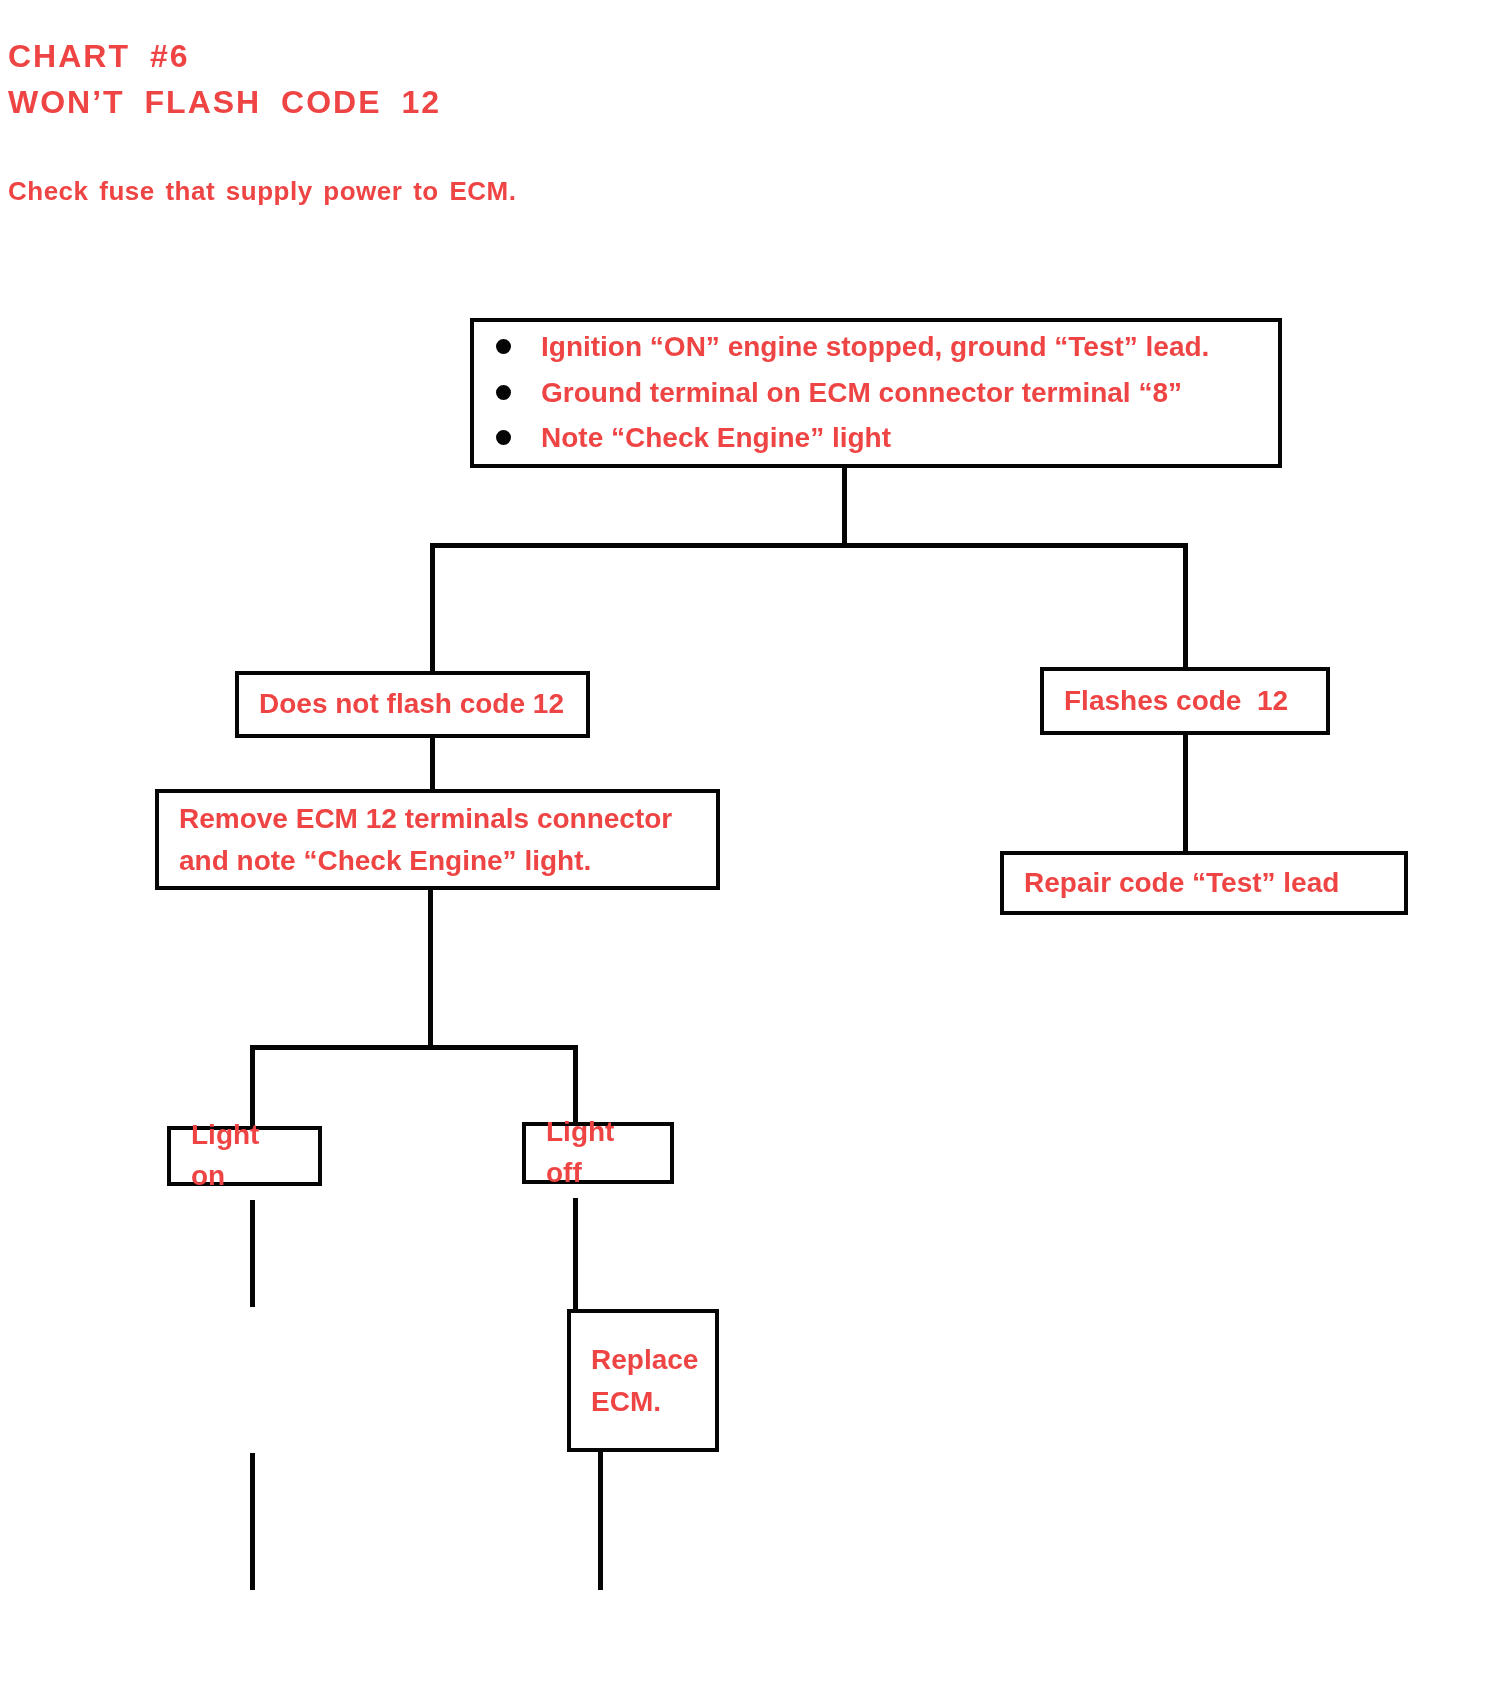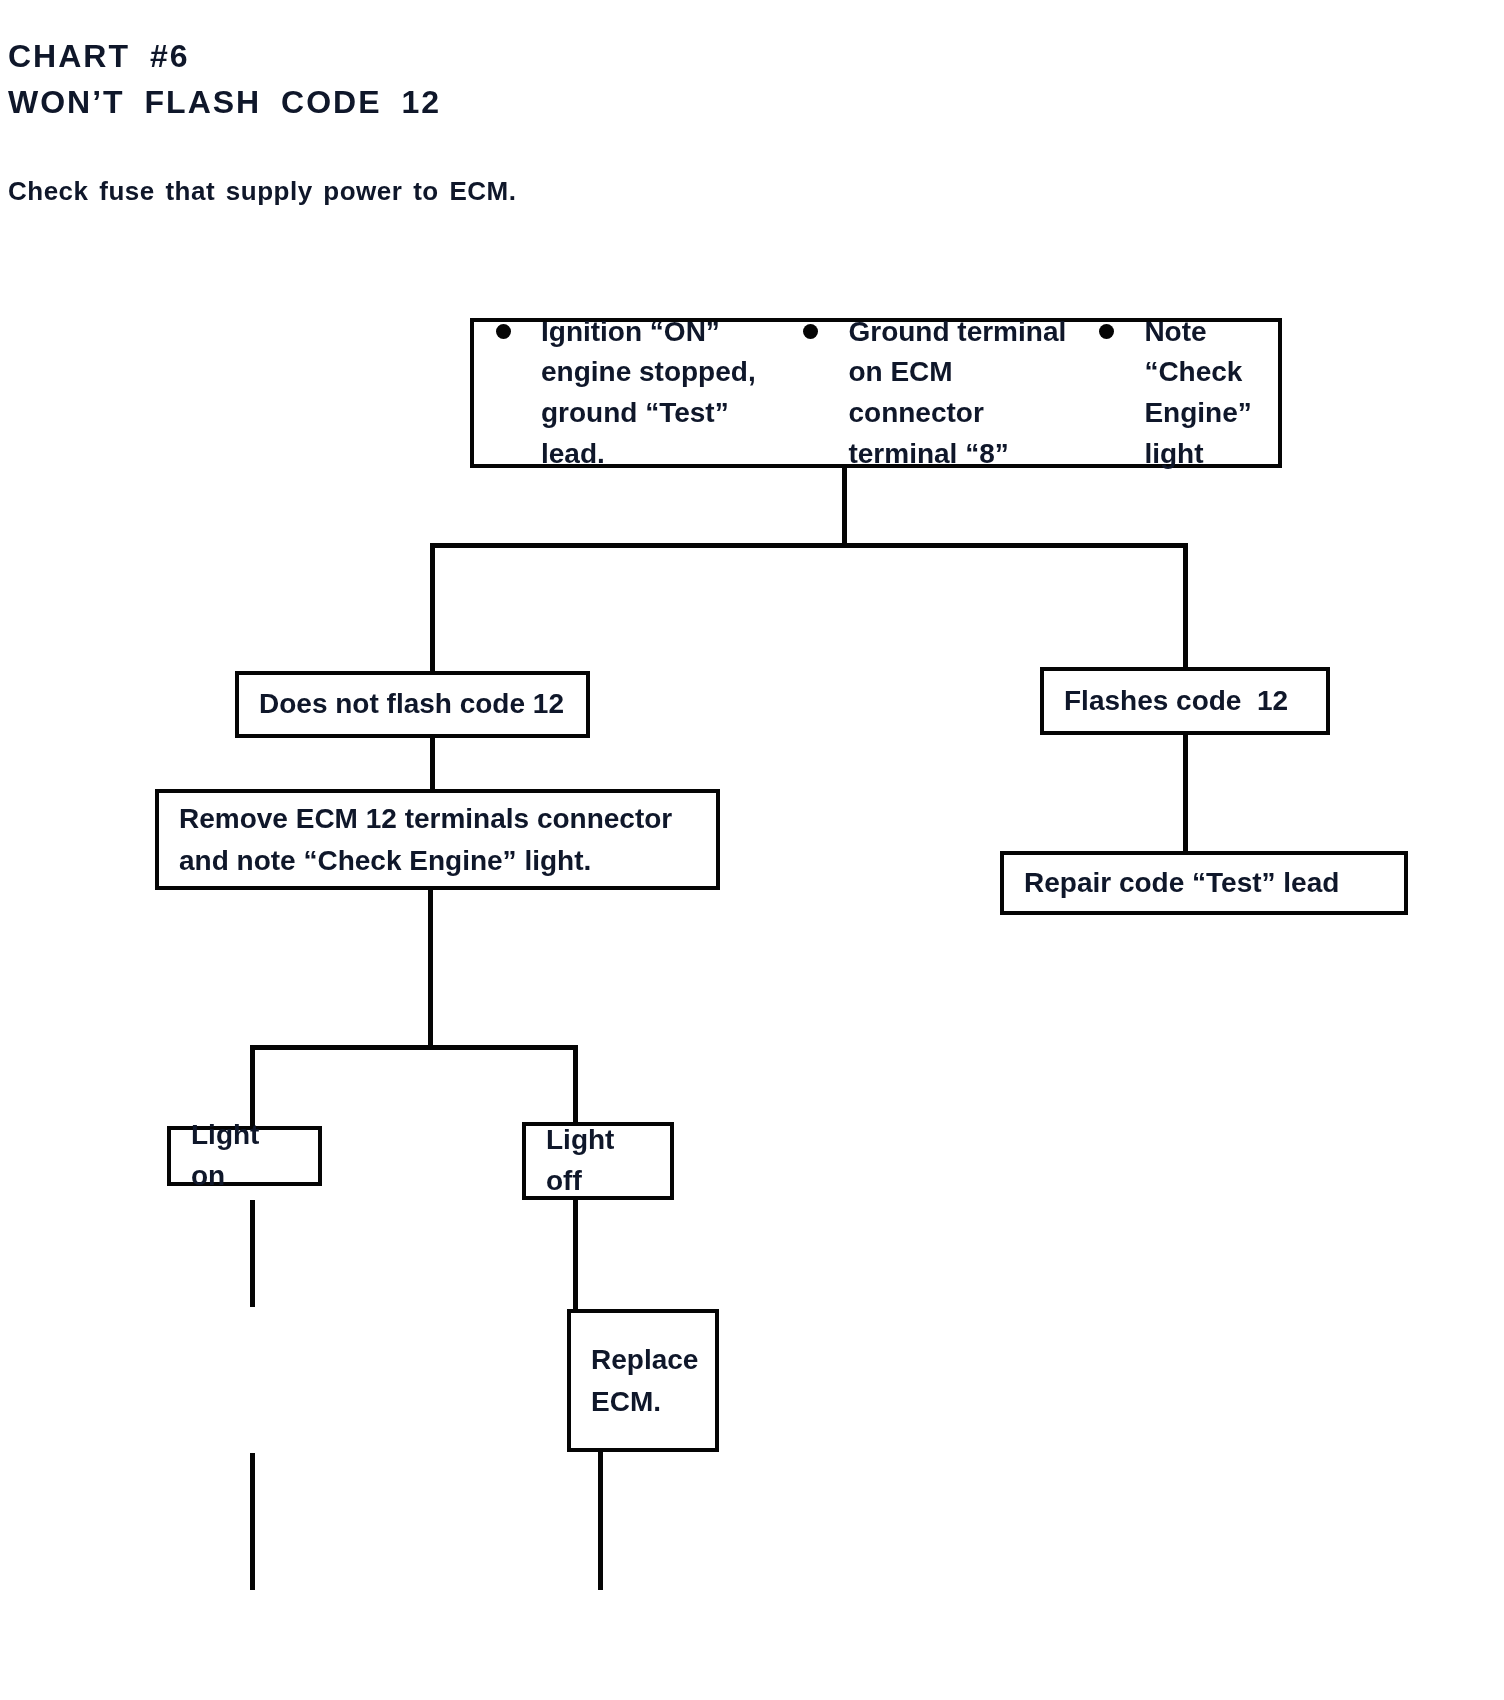--- a/index.html
+++ b/index.html
@@ -1,21 +1,21 @@
 <!DOCTYPE html>
 <html><head>
 <meta charset="utf-8">
 <style>
   html,body{margin:0;padding:0;background:#ffffff;}
   .page{
     position:relative;
     width:1504px;height:1700px;
     background:#ffffff;
     font-family:"Liberation Sans",sans-serif;
-    color:#0f172a;
+    color:#ef4444;
     overflow:hidden;
   }
   .hdr{
     position:absolute;left:8px;
     font-weight:700;font-size:32px;letter-spacing:2px;word-spacing:9px;
     white-space:pre-wrap;
   }
   .sub{
     position:absolute;left:8px;
     font-weight:700;font-size:26px;letter-spacing:0.5px;word-spacing:3px;
@@ -26,21 +26,21 @@
     border:4px solid #050505;
     background:#ffffff;
     box-sizing:border-box;
     font-weight:700;font-size:28px;
     display:flex;align-items:center;
     padding:6px 20px;
     line-height:1.45;
     white-space:pre-wrap;
   }
   .line{position:absolute;background:#050505;}
-  .bullets{display:flex;gap:5px;width:100%;}
+  .bullets{display:flex;flex-direction:column;gap:5px;width:100%;}
   .brow{display:flex;align-items:flex-start;}
   .dot{
     flex:none;width:15px;height:15px;border-radius:50%;
     background:#050505;margin:12px 30px 0 6px;
   }
 </style>
 </head>
 <body>
 
 <div class="page">
@@ -84,19 +84,19 @@
   <div class="node" style="left:235px;top:671px;width:355px;height:67px;">Does not flash code 12</div>
 
   <div class="node" style="left:1040px;top:667px;width:290px;height:68px;">Flashes code  12</div>
 
   <div class="node" style="left:155px;top:789px;width:565px;height:101px;line-height:1.48;">Remove ECM 12 terminals connector and note “Check Engine” light.</div>
 
   <div class="node" style="left:1000px;top:851px;width:408px;height:64px;">Repair code “Test” lead</div>
 
   <div class="node" style="left:167px;top:1126px;width:155px;height:60px;">Light on</div>
 
-  <div class="node" style="left:522px;top:1122px;width:152px;height:78px;">Light off</div>
+  <div class="node" style="left:522px;top:1122px;width:152px;height:62px;">Light off</div>
 
 
   <div class="node" style="left:567px;top:1309px;width:152px;height:143px;line-height:1.5;">Replace ECM.</div>
 
 
 </div>
 
 </body></html>

